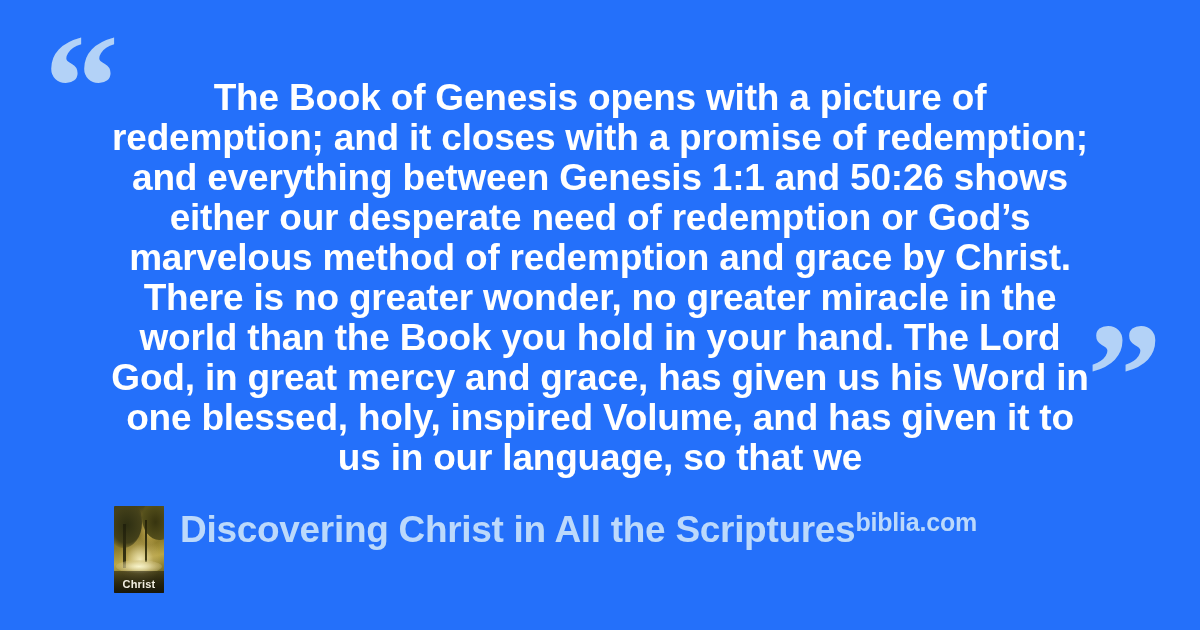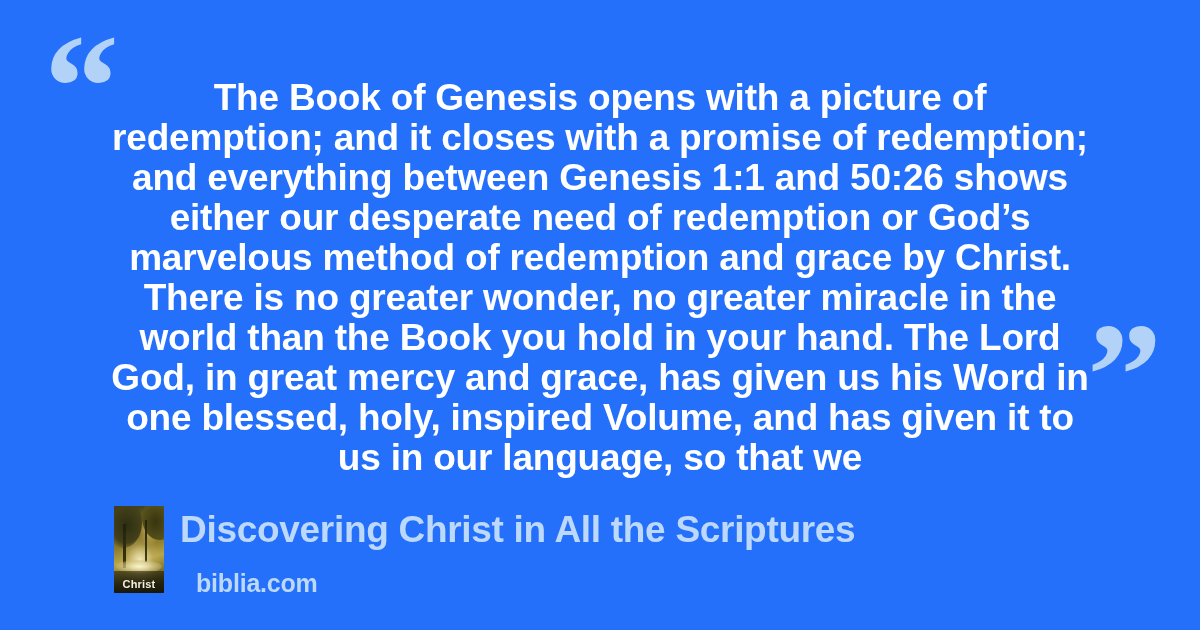--- a/index.html
+++ b/index.html
@@ -131,36 +131,36 @@
     color: #f3efe2;
     font-family: "Liberation Sans", sans-serif;
     font-weight: 700;
     font-size: 11px;
     letter-spacing: 0.2px;
     line-height: 12px;
   }
 
   .footer-text {
     display: flex;
-    flex-direction: column;
+    flex-direction: row;
     justify-content: flex-start;
     padding-top: 1px;
   }
   .book-title {
     margin: 0;
     color: #bcd9fb;
     font-family: "Liberation Sans", sans-serif;
     font-weight: 700;
     font-size: 37px;
     line-height: 45px;
     letter-spacing: -0.3px;
     white-space: nowrap;
   }
   .site-name {
-    margin: 16px;
+    margin: 0;
     color: #bcd9fb;
     font-family: "Liberation Sans", sans-serif;
     font-weight: 700;
     font-size: 25px;
     line-height: 30px;
     letter-spacing: -0.2px;
     white-space: nowrap;
   }
 </style>
 </head>

